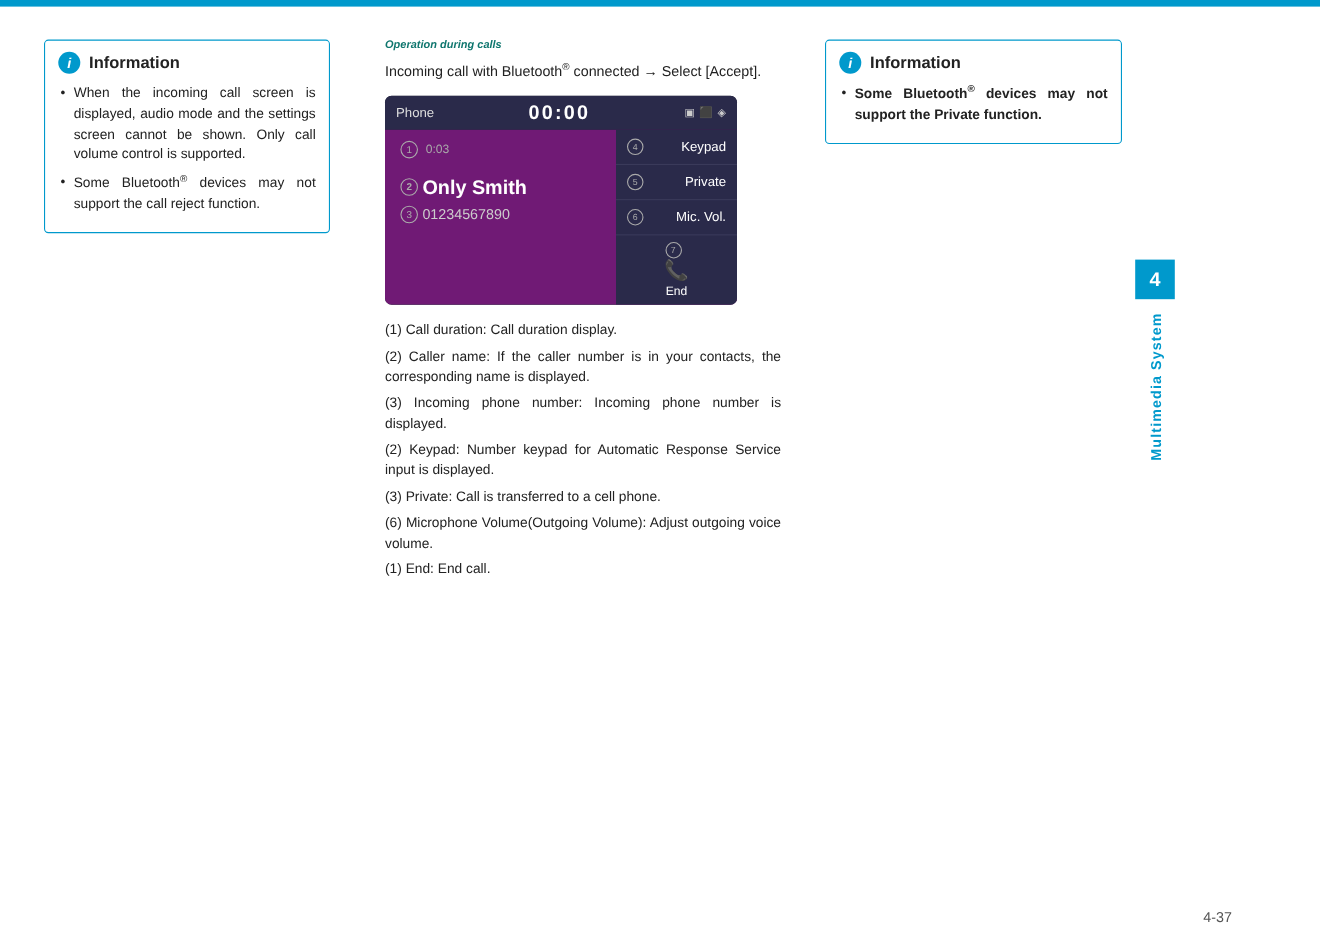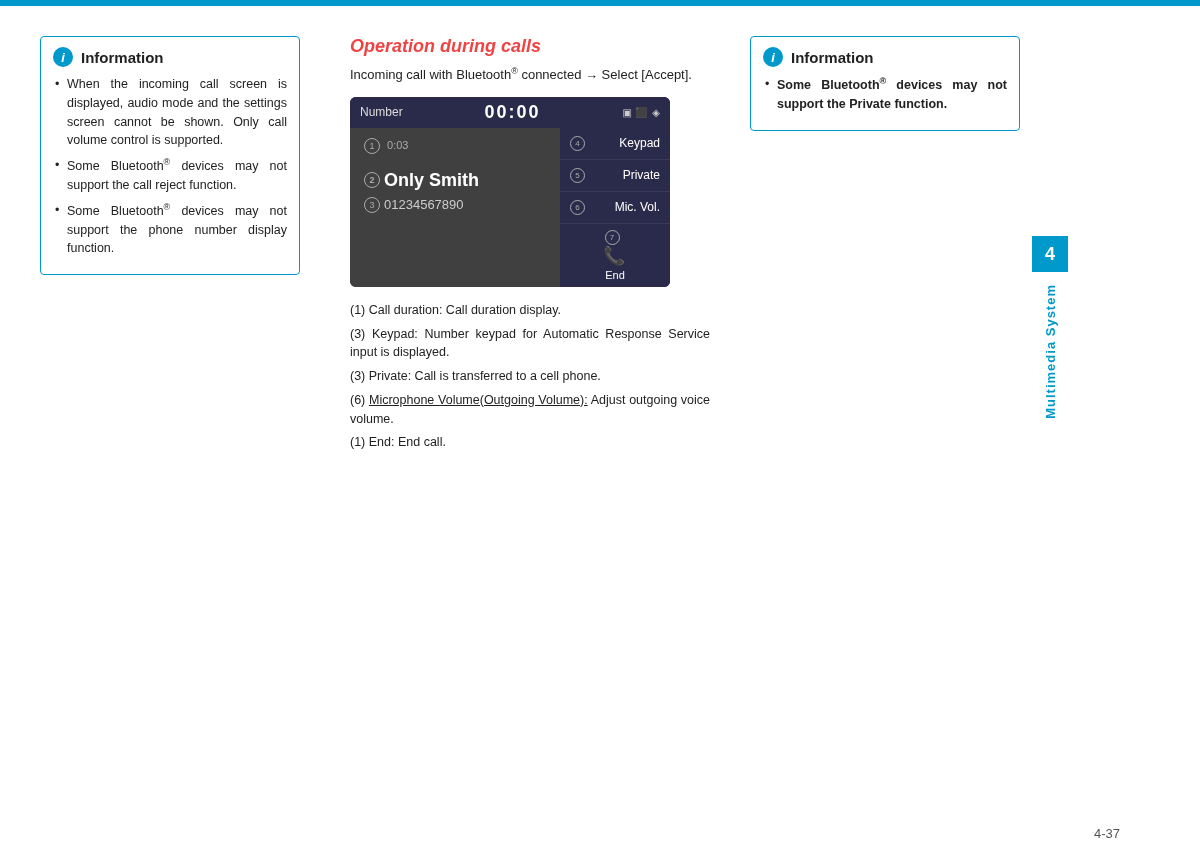--- a/index.html
+++ b/index.html
@@ -135,24 +135,24 @@
 
     .info-box ul li::before {
       content: "•";
       position: absolute;
       left: 2px;
       top: 0;
     }
 
     
     .operation-title {
-      font-size: 18px;
+      font-size: 10px;
       font-weight: bold;
       font-style: italic;
-      color: #ef4444;
+      color: #0f766e;
       margin-bottom: 8px;
     }
 
     .operation-intro {
       font-size: 13px;
       line-height: 1.5;
       margin-bottom: 12px;
       text-align: justify;
     }
 
@@ -192,21 +192,21 @@
       align-items: center;
     }
 
     .status-icon {
       font-size: 10px;
       color: #ccc;
     }
 
     .phone-body {
       display: flex;
-      background: #404040;
+      background: #701a75;
       gap: 48px;
     }
 
     .phone-left-panel {
       flex: 1;
       padding: 10px 14px;
       color: #fff;
     }
 
     .phone-duration {
@@ -316,21 +316,20 @@
       right: 80px;
       font-size: 13px;
       color: #555;
     }
 
     .bold-text {
       font-weight: bold;
     }
 
     .underline-text {
-      text-decoration: underline;
       margin-top: 29px;
     }
 
     sup {
       font-size: 9px;
     }
   </style>
 </head>
 <body>
 
@@ -342,34 +341,33 @@
     <div class="info-box">
       <div class="info-box-header">
         <div class="info-icon">
           <span>i</span>
         </div>
         <span class="info-title">Information</span>
       </div>
       <ul>
         <li>When the incoming call screen is displayed, audio mode and the settings screen cannot be shown. Only call volume control is supported.</li>
         <li>Some Bluetooth<sup>®</sup> devices may not support the call reject function.</li>
-        <li>Some Bluetooth<sup>®</sup> devices may not support the phone number display function.</li>
       </ul>
     </div>
   </div>
 
   <div class="middle-col">
     <div class="operation-title">Operation during calls</div>
     <div class="operation-intro">
       Incoming call with Bluetooth<sup>®</sup> connected → Select [Accept].
     </div>
 
     <div class="phone-screen">
       <div class="phone-header">
-        <span class="phone-header-left">Number</span>
+        <span class="phone-header-left">Phone</span>
         <span class="phone-header-center">00:00</span>
         <div class="phone-header-right">
           <span class="status-icon">▣</span>
           <span class="status-icon">⬛</span>
           <span class="status-icon">◈</span>
         </div>
       </div>
       <div class="phone-body">
         <div class="phone-left-panel">
           <div class="phone-duration">
@@ -404,21 +402,23 @@
               <span class="end-icon">📞</span>
               <span style="font-size:11px;color:#fff;">End</span>
             </div>
           </div>
         </div>
       </div>
     </div>
 
     <ul class="desc-list">
       <li>(1) Call duration: Call duration display.</li>
-      <li>(3) Keypad:  Number  keypad  for Automatic Response Service input is displayed.</li>
+      <li>(2) Caller name: If the caller number is in your contacts, the corresponding name is displayed.</li>
+      <li>(3) Incoming phone number: Incoming phone number is displayed.</li>
+      <li>(2) Keypad:  Number  keypad  for Automatic Response Service input is displayed.</li>
       <li>(3) Private: Call is transferred to a cell phone.</li>
       <li>(6) <span class="underline-text">Microphone  Volume(Outgoing  Volume):</span> Adjust outgoing voice volume.</li>
       <li>(1) End: End call.</li>
     </ul>
   </div>
 
   <div class="right-col">
     <div class="info-box">
       <div class="info-box-header">
         <div class="info-icon">

